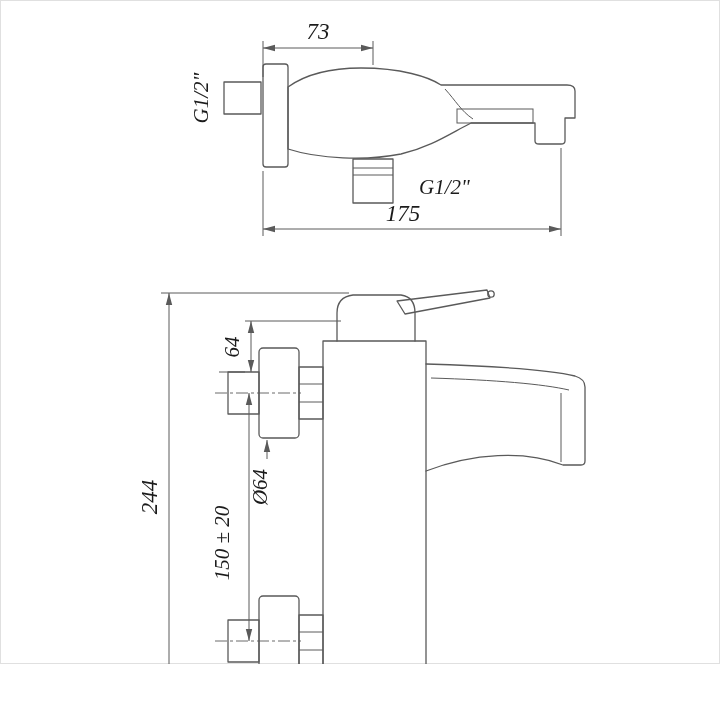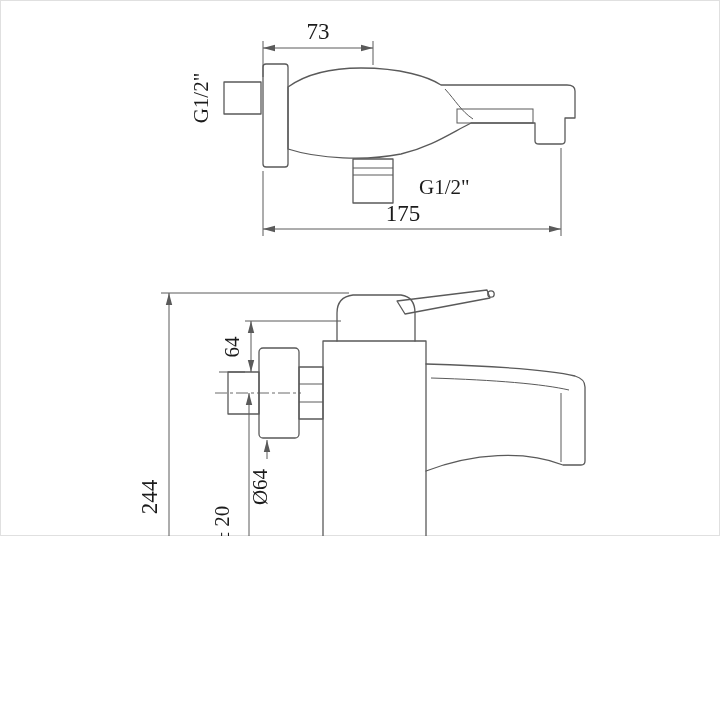--- a/index.html
+++ b/index.html
@@ -1,23 +1,24 @@
 <!DOCTYPE html>
 <html style="--line: #5a5a5a; --text: #1b1b1b; --background: #ffffff; --border: #e0e0e0;"><head>
 <meta charset="utf-8">
 <style>
   html, body { margin: 0; padding: 0; background: var(--background, #ffffff); }
   .canvas {
     position: relative;
     width: 720px;
-    height: 536px;
+    height: 664px;
     box-sizing: border-box;
     background: var(--background, #ffffff);
     border: 1px solid var(--border, #e0e0e0);
     font-family: "Liberation Serif", serif;
+    font-style: italic;
   }
   svg { display: block; }
   
   .o  { fill: none; stroke: var(--line, #5a5a5a); stroke-width: 1.3; stroke-linejoin: round; stroke-linecap: round; }
   
   .d  { fill: none; stroke: var(--line, #5a5a5a); stroke-width: 1; }
   
   .c  { fill: none; stroke: var(--line, #5a5a5a); stroke-width: 0.9; stroke-dasharray: 12 3 3 3; }
   
   .t  { fill: none; stroke: var(--line, #5a5a5a); stroke-width: 1; }

